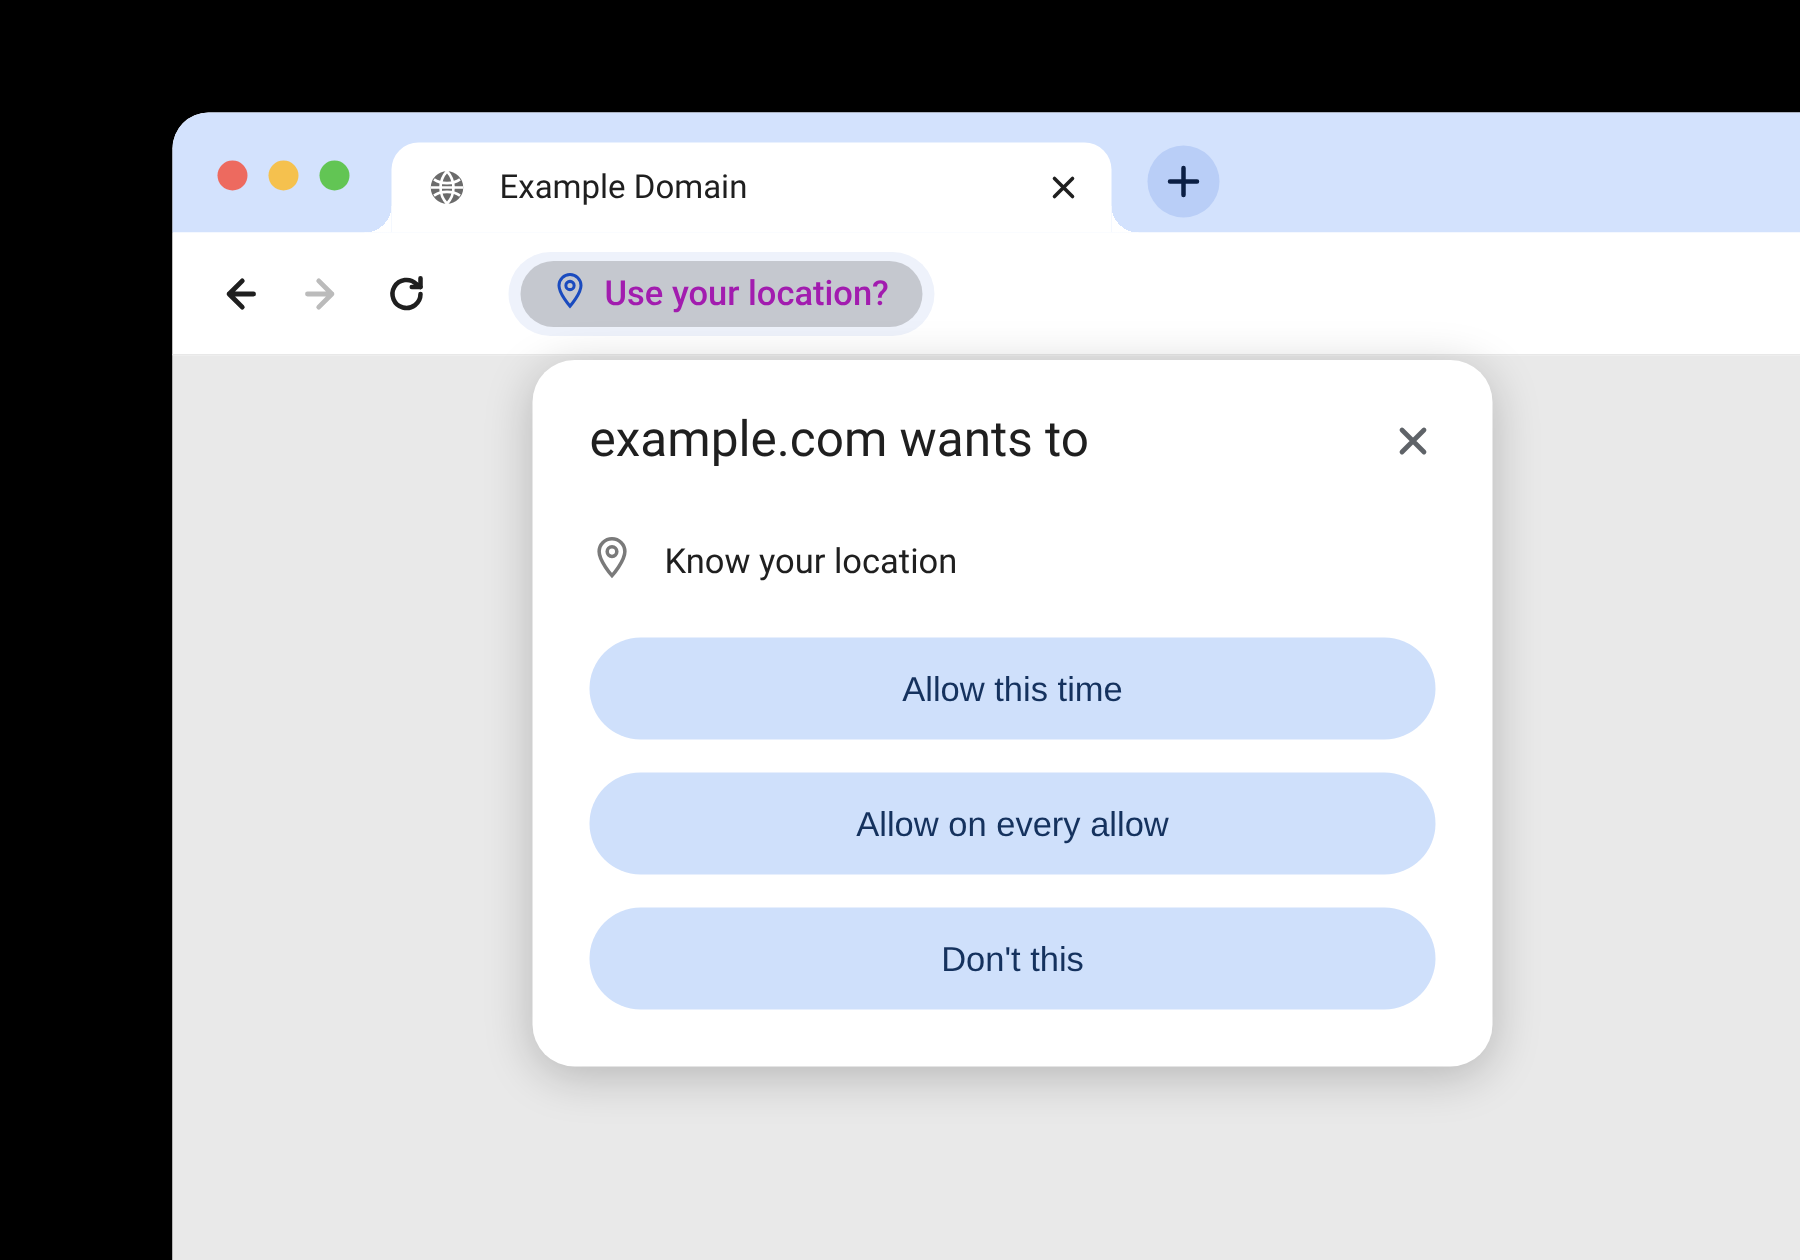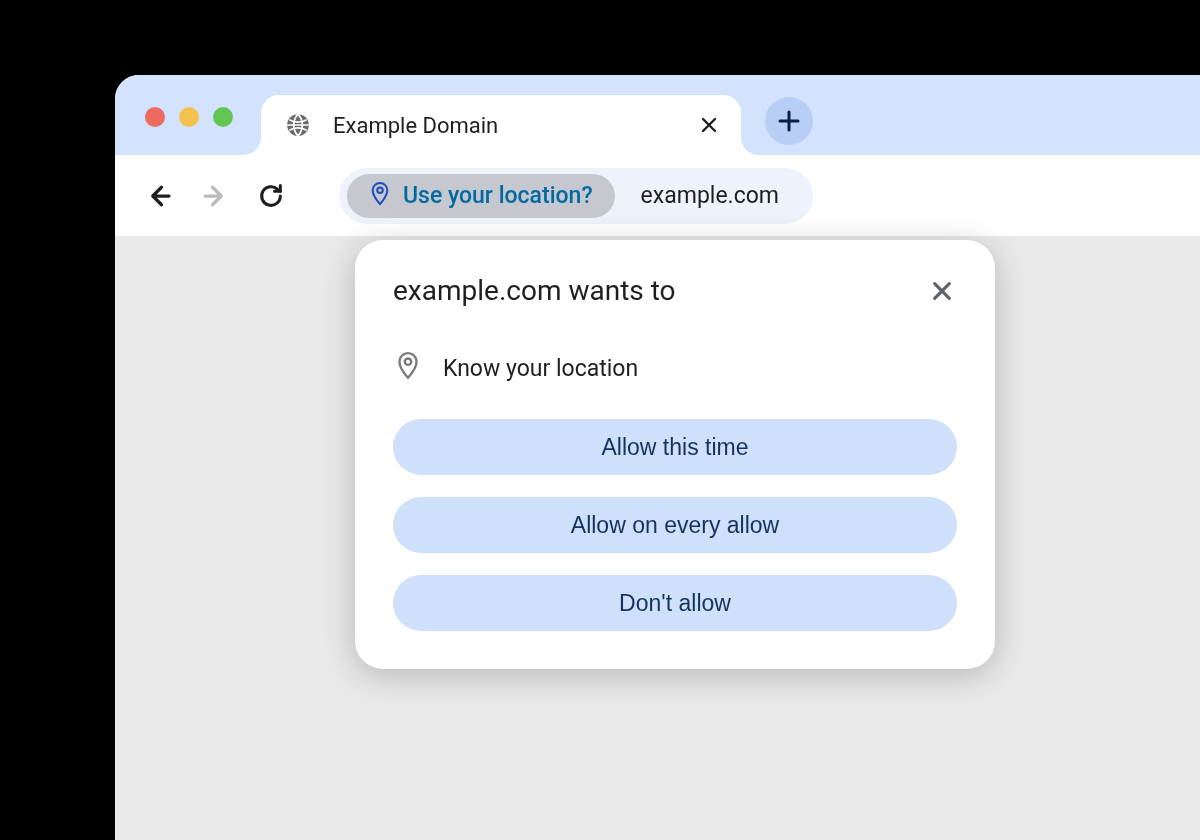--- a/index.html
+++ b/index.html
@@ -131,21 +131,21 @@
 .permission-chip {
   background: #c5c8cf;
   border-radius: 30px;
   height: 44px;
   display: flex;
   align-items: center;
   padding: 0 22px;
   gap: 12px;
 }
 .permission-chip-text {
-  color: #0369a1;
+  color: #a21caf;
   font-size: 23px;
   font-weight: 500;
 }
 .address-text {
   font-size: 23px;
   color: #1f1f1f;
   padding-left: 26px;
   padding-right: 26px;
 }
 .content-area {
@@ -164,21 +164,21 @@
   padding: 34px 38px 38px 38px;
   z-index: 10;
 }
 .popover-header {
   display: flex;
   align-items: center;
   justify-content: space-between;
   margin-bottom: 24px;
 }
 .popover-title {
-  font-size: 28px;
+  font-size: 33px;
   color: #1f1f1f;
   font-weight: 400;
 }
 .popover-close {
   width: 30px;
   height: 30px;
   display: flex;
   align-items: center;
   justify-content: center;
   cursor: pointer;
@@ -193,21 +193,21 @@
 }
 .popover-detail-text {
   font-size: 23px;
   color: #1f1f1f;
 }
 .popover-btn {
   width: 100%;
   background: #cfe0fb;
   border: none;
   border-radius: 40px;
-  height: 56px;
+  height: 68px;
   font-size: 23px;
   font-weight: 500;
   color: #15325e;
   cursor: pointer;
   margin-bottom: 22px;
 }
 .popover-btn:last-child { margin-bottom: 0; }
 </style>
 </head>
 <body>
@@ -262,21 +262,20 @@
     <div class="address-pill">
       <div class="permission-chip">
         <span>
           <svg width="22" height="26" viewBox="0 0 24 28" fill="none">
               <path d="M12 2C7.6 2 4 5.6 4 10c0 6 8 15 8 15s8-9 8-15c0-4.4-3.6-8-8-8z" stroke="#1a4bbf" stroke-width="2.2" fill="none"></path>
               <circle cx="12" cy="10" r="3" stroke="#1a4bbf" stroke-width="2.2" fill="none"></circle>
             </svg>
         </span>
         <span class="permission-chip-text">Use your location?</span>
       </div>
-      <span class="address-text">example.com</span>
     </div>
   </div>
 
   <div class="content-area"></div>
 
   <div class="permission-popover">
     <div class="popover-header">
       <span class="popover-title">example.com wants to</span>
       <span class="popover-close">
         <svg width="22" height="22" viewBox="0 0 18 18">
@@ -288,16 +287,16 @@
       <span>
         <svg width="26" height="30" viewBox="0 0 24 28" fill="none">
             <path d="M12 2C7.6 2 4 5.6 4 10c0 6 8 15 8 15s8-9 8-15c0-4.4-3.6-8-8-8z" stroke="#7a7a7a" stroke-width="2.2" fill="none"></path>
             <circle cx="12" cy="10" r="3" stroke="#7a7a7a" stroke-width="2.2" fill="none"></circle>
           </svg>
       </span>
       <span class="popover-detail-text">Know your location</span>
     </div>
     <button class="popover-btn">Allow this time</button>
     <button class="popover-btn">Allow on every allow</button>
-    <button class="popover-btn">Don't allow</button>
+    <button class="popover-btn">Don't this</button>
   </div>
 
 </div>
 
 </body></html>

